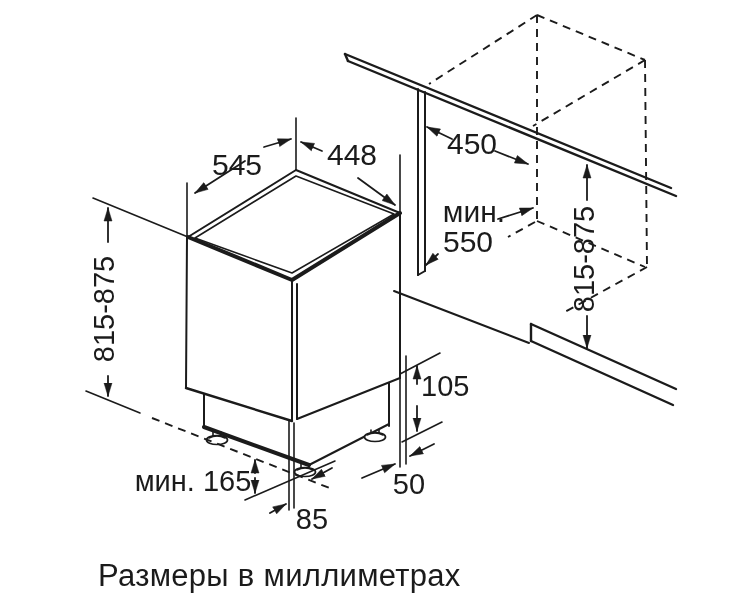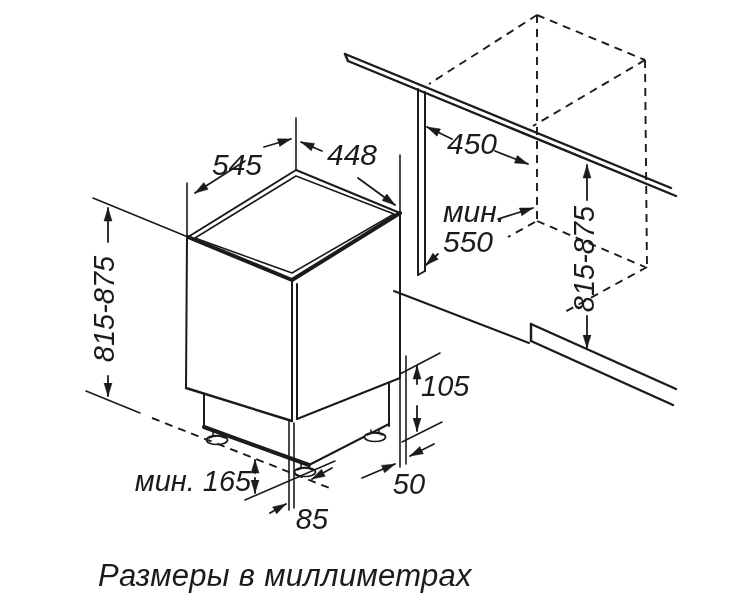--- a/index.html
+++ b/index.html
@@ -6,21 +6,20 @@
     margin: 0;
     padding: 0;
     background: #ffffff;
   }
   .page {
     width: 729px;
     height: 611px;
     background: #ffffff;
     position: relative;
     overflow: hidden;
-    font-style: italic;
   }
   svg {
     display: block;
   }
   text {
     font-family: "Liberation Sans", "DejaVu Sans", sans-serif;
     fill: #1b1b1b;
   }
   .dim-label { font-size: 30px; }
   .dim-label-sm { font-size: 29px; }

